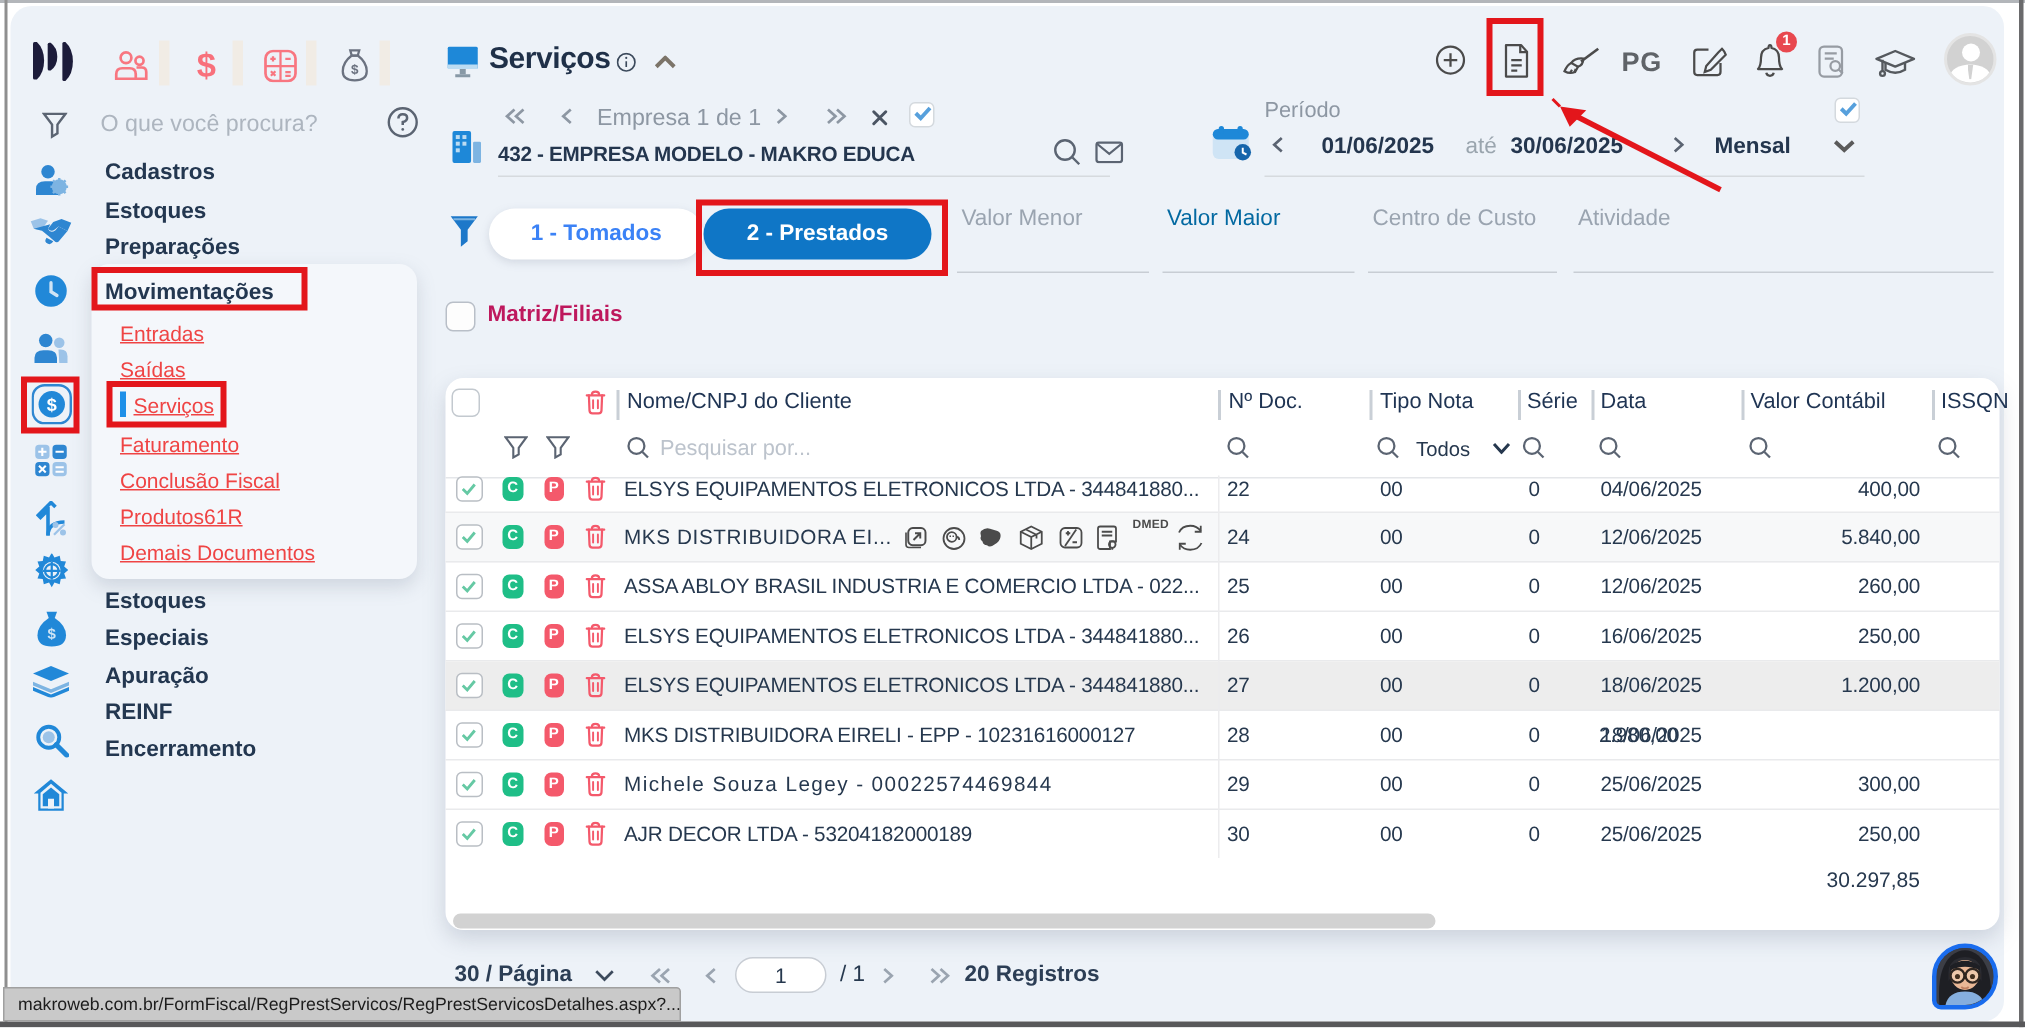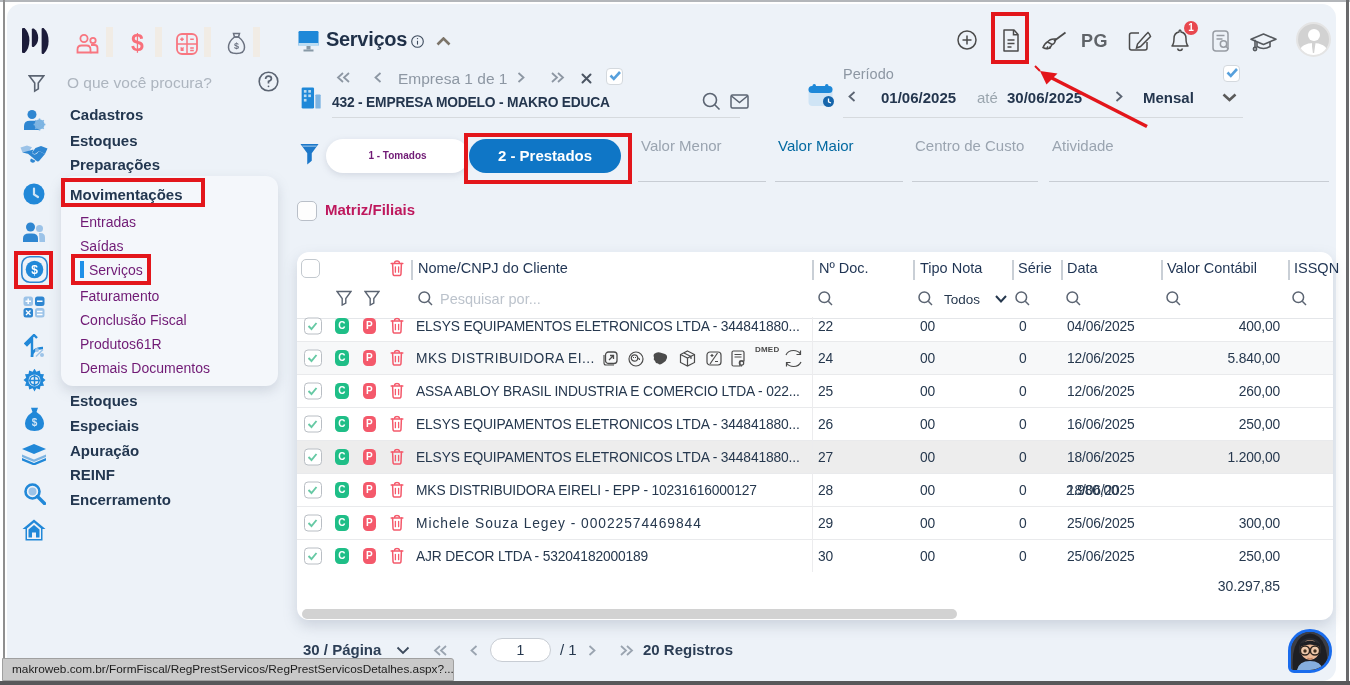--- a/index.html
+++ b/index.html
@@ -12,21 +12,21 @@
 
   
   #content { position:absolute; left:7px; top:4px; width:1329px; height:677px; background:#edf2f8; border-radius:14px; }
   #brd-top { position:absolute; left:0; top:0; width:1350px; height:1.5px; background:#b3b6ba; }
   #brd-left { position:absolute; left:3px; top:0; width:2px; height:682px; background:#8f8f8f; }
   #brd-right { position:absolute; left:1346px; top:0; width:3px; height:685px; background:#6a6a6c; }
   #brd-bottom { position:absolute; left:0; top:681px; width:1350px; height:4px; background:#58585a; }
 
   
   .menu-item { position:absolute; left:70px; font-size:15px; font-weight:bold; color:#233750; white-space:nowrap; }
-  .submenu-item { position:absolute; left:80px; font-size:14px; color:#701a75; white-space:nowrap; }
+  .submenu-item { position:absolute; left:80px; font-size:14px; color:#ef4444; white-space:nowrap;text-decoration:underline; }
 
   
   .redbox { position:absolute; border:4px solid #e3161b; }
 
   
   #tpanel { position:absolute; left:297px; top:252px; width:1036px; height:368px; background:#fff; border-radius:12px; box-shadow:0 6px 14px rgba(120,130,150,.28); }
   .vsep { position:absolute; width:2px; height:20px; background:#c9cfd6; top:8px; }
   .th { position:absolute; top:8px; font-size:14.5px; color:#1f3453; white-space:nowrap; }
   .row { position:absolute; left:0; width:1036px; height:33px; border-bottom:1px solid #e9eaec; }
   .cell { position:absolute; font-size:13.8px; letter-spacing:-0.15px; color:#26384e; white-space:nowrap; top:50%; transform:translateY(-50%); }
@@ -303,21 +303,21 @@
   <svg class="abs" style="left:1222px;top:93px" width="15" height="9" viewBox="0 0 15 9" fill="none" stroke="#5a5a5a" stroke-width="2.6">
     <path d="M1.5,1.5 L7.5,7 L13.5,1.5"></path>
   </svg>
   <div class="abs" style="left:843px;top:117px;width:400px;height:1px;background:#d6dade"></div>
 
   <svg class="abs" style="left:300px;top:143px" width="19" height="23" viewBox="0 0 21 24">
     <path d="M0.5,0.5 L20.5,0.5 L13,10.5 L13,19 L8,23 L8,10.5 Z" fill="#1d78c9"></path>
     <path d="M2.5,2.8 L18.5,2.8" stroke="#7db4e2" stroke-width="1.6"></path>
   </svg>
   <div class="abs" style="left:326px;top:139px;width:143px;height:34px;background:#fff;border-radius:17px;box-shadow:0 2px 6px rgba(130,140,160,.25)"></div>
-  <div class="abs" style="left:326px;top:139px;width:143px;height:34px;font-size:10px;font-weight:bold;color:#701a75;text-align:center;line-height:34px">1 - Tomados</div>
+  <div class="abs" style="left:326px;top:139px;width:143px;height:34px;font-size:15px;font-weight:bold;color:#3b82f6;text-align:center;line-height:34px">1 - Tomados</div>
   <div class="abs" style="left:469px;top:139px;width:152px;height:34px;background:#0f76c6;border-radius:17px"></div>
   <div class="abs" style="left:469px;top:139px;width:152px;height:34px;font-size:15px;font-weight:bold;color:#fff;text-align:center;line-height:34px">2 - Prestados</div>
   <div class="abs" style="left:641px;top:137px;font-size:15px;color:#9aa4b0">Valor Menor</div>
   <div class="abs" style="left:638px;top:181px;width:128px;height:1px;background:#c8cdd4"></div>
   <div class="abs" style="left:778px;top:137px;font-size:15px;color:#0369a1">Valor Maior</div>
   <div class="abs" style="left:775px;top:181px;width:128px;height:1px;background:#c8cdd4"></div>
   <div class="abs" style="left:915px;top:137px;font-size:15px;color:#9aa4b0">Centro de Custo</div>
   <div class="abs" style="left:912px;top:181px;width:126px;height:1px;background:#c8cdd4"></div>
   <div class="abs" style="left:1052px;top:137px;font-size:15px;color:#9aa4b0">Atividade</div>
   <div class="abs" style="left:1049px;top:181px;width:280px;height:1px;background:#c8cdd4"></div>

